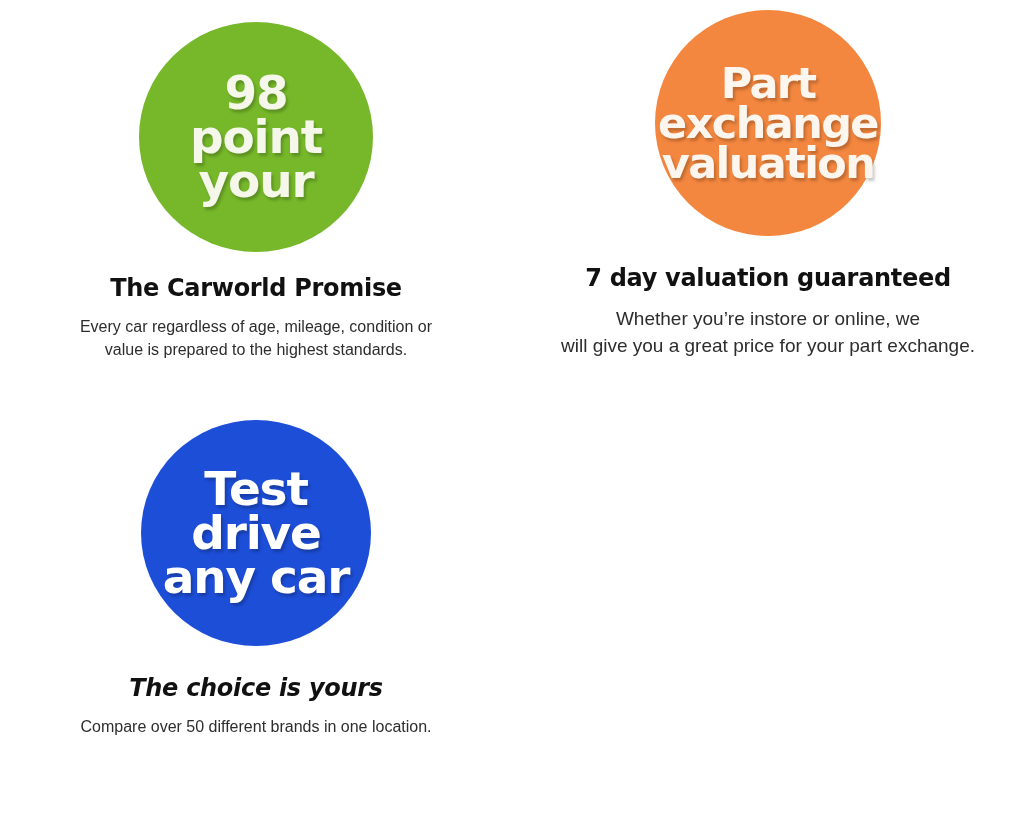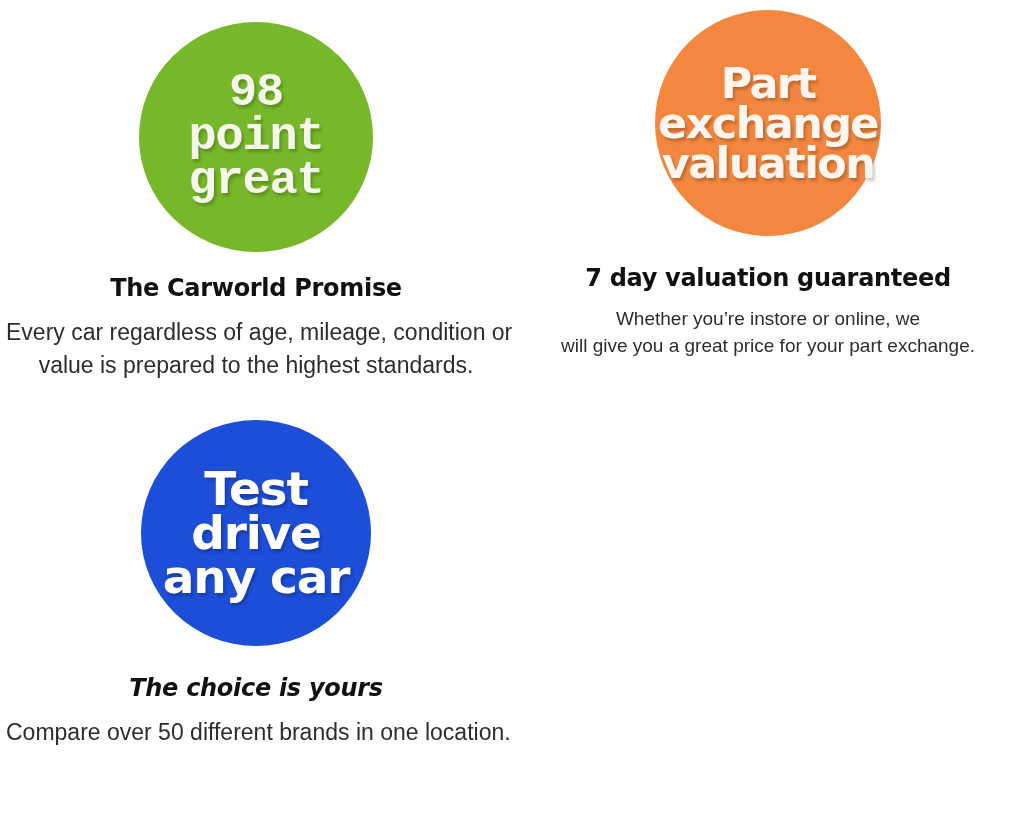--- a/index.html
+++ b/index.html
@@ -97,34 +97,34 @@
     font-size: 19px;
     line-height: 1.42;
     color: #2d2d2d;
     text-align: center;
     margin-top: 14px;
     max-width: 500px;
   }
   .usp-body .ln { display: block; white-space: nowrap; }
 
   .card-1 .usp-body .ln,
-  .card-3 .usp-body .ln { font-size: 23px; }
+  .card-3 .usp-body .ln { font-size: 16px; }
 </style>
 </head>
 <body style="background: rgb(255, 255, 255);">
 
 <div class="usp-grid">
 
 
   <div class="usp-card card-1">
     <div class="badge-circle" style="background-color: rgb(118, 184, 42);">
-      <div class="badge-text" style="color: rgb(244, 247, 234); font-family: Liberation Mono, monospace;">
+      <div class="badge-text" style="color: rgb(244, 247, 234);">
         <span class="ln">98</span>
         <span class="ln">point</span>
-        <span class="ln">great</span>
+        <span class="ln">your</span>
       </div>
     </div>
     <div class="usp-headline">The Carworld Promise</div>
     <div class="usp-body">
       <span class="ln">Every car regardless of age, mileage, condition or</span>
       <span class="ln">value is prepared to the highest standards.</span>
     </div>
   </div>
 
   <div class="usp-card card-2">

